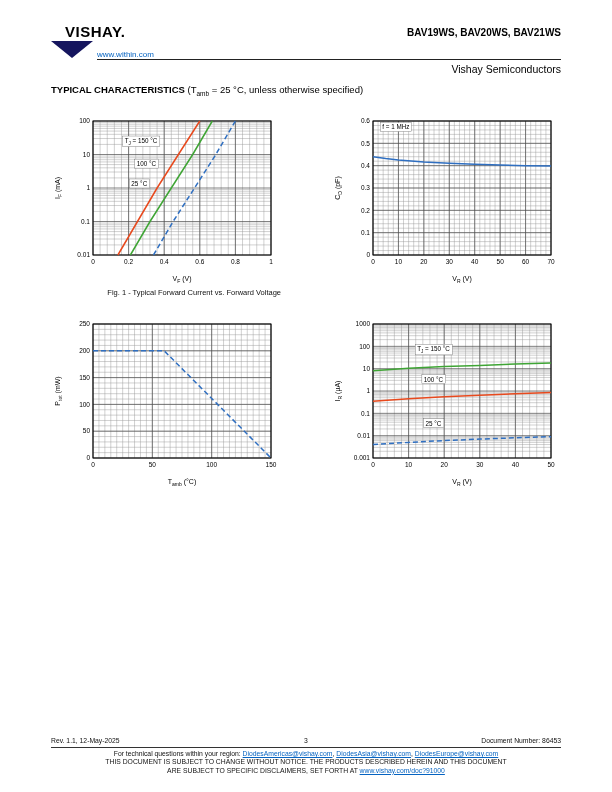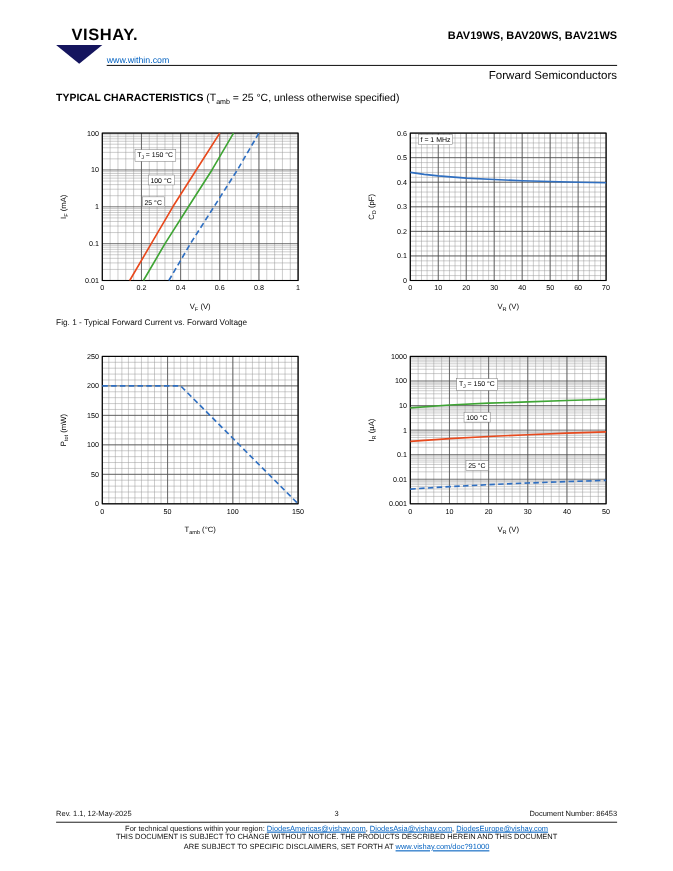--- a/index.html
+++ b/index.html
@@ -18,21 +18,21 @@
   
   .section-heading{position:absolute;left:51px;top:84px;font-size:9.5px;}
   .section-heading .bold{font-weight:bold;}
   sub{font-size:.68em;}
   
   .figure{position:absolute;width:230px;}
   #fig1{left:51px;top:113px;} #fig3{left:331px;top:113px;}
   #fig2{left:51px;top:316px;} #fig4{left:331px;top:316px;}
   .figure svg{display:block;}
   svg text{font-family:"Liberation Sans",sans-serif;}
-  .caption{text-align:left;font-size:7.5px;margin-top:3px;color:#111;}
+  .caption{text-align:right;font-size:7.5px;margin-top:3px;color:#111;}
   
   .footer{position:absolute;left:51px;right:51px;top:737px;font-size:6.8px;color:#111;}
   .footer-row1{position:relative;height:9px;}
   .rev{position:absolute;left:0;top:0;}
   .pageno{position:absolute;left:0;right:0;top:0;text-align:center;}
   .docnum{position:absolute;right:0;top:0;}
   .footer-rule{height:1px;background:#333;margin:1px 0 2px 0;}
   .contact{text-align:center;margin-top:1px;}
   .disclaimer{text-align:center;margin-top:1px;line-height:1.3;}
   .footer a{color:var(--link,#0563c1);text-decoration:underline;}
@@ -40,21 +40,21 @@
 </head>
 <body>
 
 <div class="page">
 
   <div class="brand">VISHAY.</div>
   <div class="triangle" style="border-top-color: rgb(21, 21, 94);"></div>
   <a class="site-link" href="#">www.within.com</a>
   <div class="doc-title">BAV19WS, BAV20WS, BAV21WS</div>
   <div class="header-rule"></div>
-  <div class="subtitle">Forward Semiconductors</div>
+  <div class="subtitle">Vishay Semiconductors</div>
 
   <div class="section-heading">
     <span class="bold">TYPICAL CHARACTERISTICS</span><span> (T<sub>amb</sub> = 25 °C, unless otherwise specified)</span>
   </div>
 
   <figure class="figure" id="fig1">
     <svg width="230" height="172">
         <g stroke="#999" stroke-width="0.45">
           <line x1="42" y1="8" x2="42" y2="142"></line>
           <line x1="49.12" y1="8" x2="49.12" y2="142"></line>

